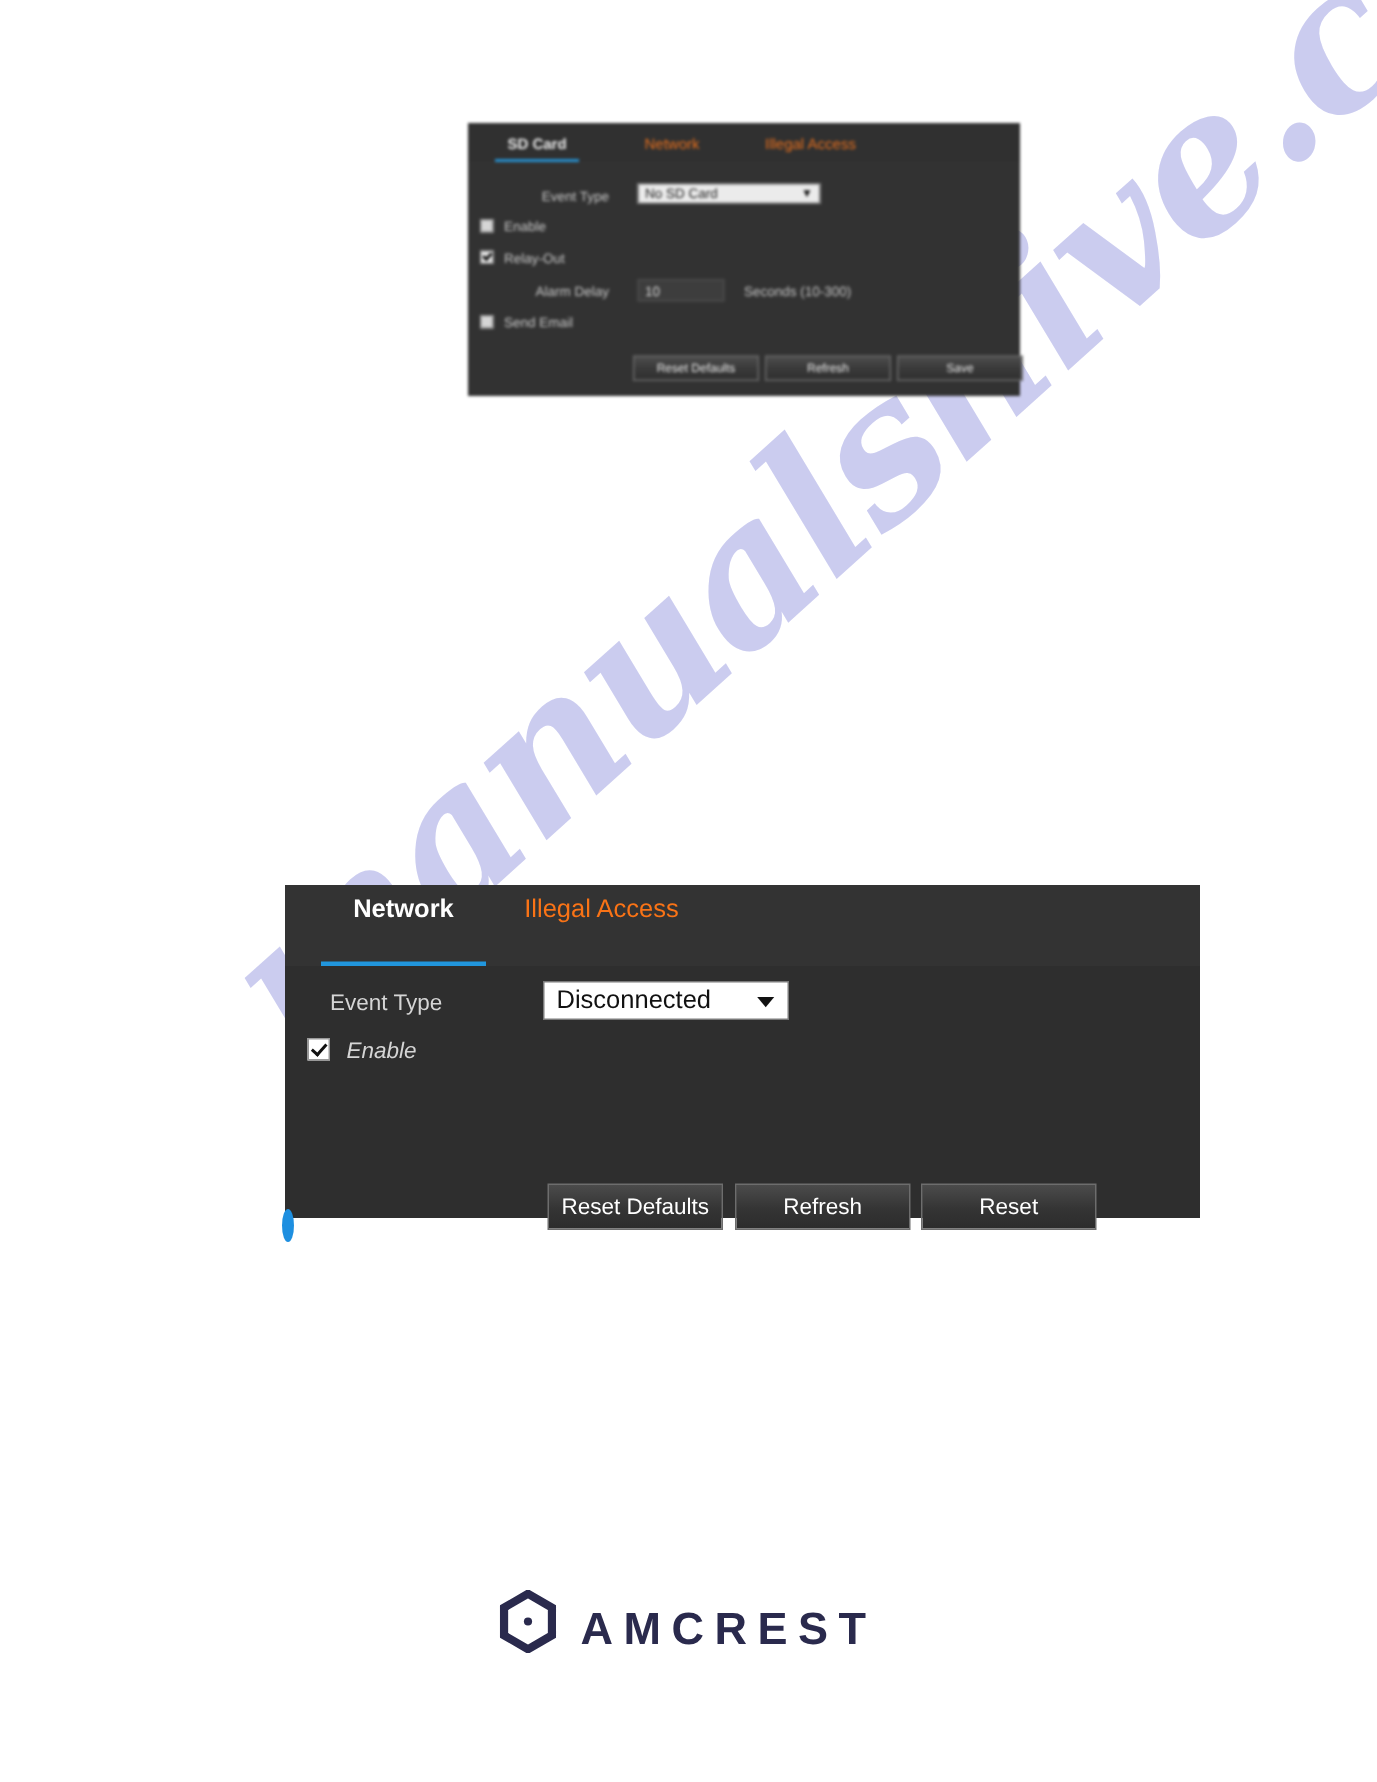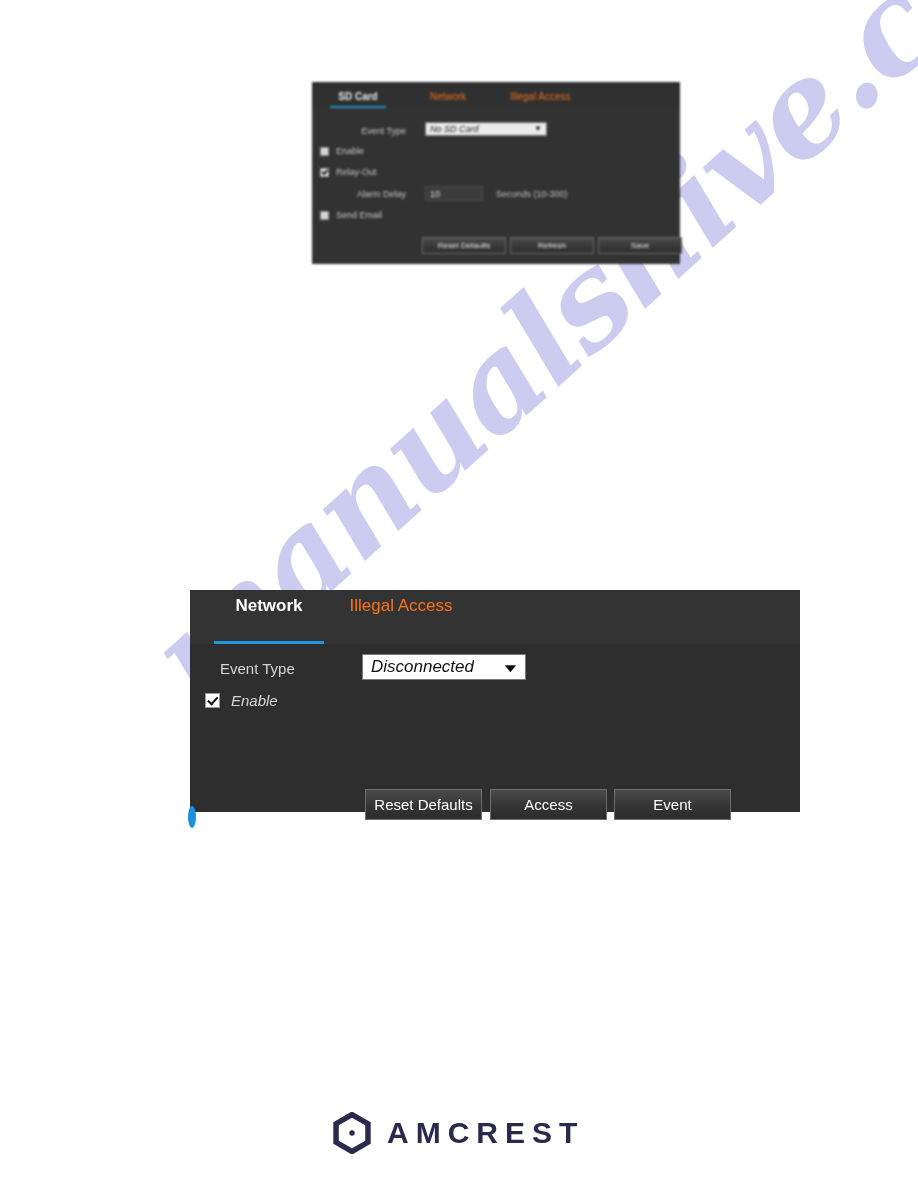--- a/index.html
+++ b/index.html
@@ -71,42 +71,41 @@
     background: transparent;
   }
   .cam-tab.active .tab-underline {
     background: #2196dd;
   }
   .cam-body { position: relative; }
 
   .field-row {
     position: absolute;
     display: flex;
-    align-items: center;
   }
   .field-label {
     color: #d5d5d5;
     white-space: nowrap;
   }
   .field-hint {
     color: #cfcfcf;
     white-space: nowrap;
   }
 
   .cam-select {
     background: #ffffff;
     border: 1px solid #7a7a7a;
     color: #111111;
     display: flex;
     align-items: center;
     justify-content: space-between;
     box-sizing: border-box;
     font-family: "Liberation Sans", sans-serif;
   }
-  .cam-select .sel-value { overflow: hidden; white-space: nowrap; font-style: italic; }
+  .cam-select .sel-value { overflow: hidden; white-space: nowrap; }
   .cam-select .chevron {
     display: inline-block;
     line-height: 1;
   }
 
   .cam-input {
     background: #3a3a3a;
     border: 1px solid #4a4a4a;
     color: #e8e8e8;
     box-sizing: border-box;
@@ -195,25 +194,25 @@
     width: 8px;
     height: 22px;
     background: #1e8fe0;
     border-radius: 50%;
   }
 
   
   #amcrest-logo {
     position: absolute;
     left: 331px;
-    top: 1108px;
+    top: 1052px;
     width: 260px;
     height: 50px;
     display: flex;
-    align-items: center;
+    align-items: flex-end;
     z-index: 10;
   }
   #amcrest-logo .logo-mark { width: 42px; height: 42px; flex: 0 0 auto; }
   #amcrest-logo .logo-word {
     margin-left: 14px;
     font-family: "Liberation Sans", sans-serif;
     font-size: 30px;
     font-weight: 600;
     letter-spacing: 7px;
     color: #2a2a4d;
@@ -307,22 +306,22 @@
       <span class="sel-value">Disconnected</span>
       <span class="chevron" style="font-size:13px; transform:scaleX(1.5) scaleY(0.9); font-weight:bold;">▼</span>
     </div>
 
     <div class="field-row" style="left:15px; top:48px;font-style:italic;">
       <span class="cam-check checked" style="width:15px; height:15px;"></span>
       <span class="field-label" style="margin-left:11px;">Enable</span>
     </div>
 
     <div class="cam-btn" style="position:absolute; left:175px; top:145px; width:117px; height:31px; font-size:15px;">Reset Defaults</div>
-    <div class="cam-btn" style="position:absolute; left:300px; top:145px; width:117px; height:31px; font-size:15px;">Access</div>
-    <div class="cam-btn" style="position:absolute; left:424px; top:145px; width:117px; height:31px; font-size:15px;">Event</div>
+    <div class="cam-btn" style="position:absolute; left:300px; top:145px; width:117px; height:31px; font-size:15px;">Refresh</div>
+    <div class="cam-btn" style="position:absolute; left:424px; top:145px; width:117px; height:31px; font-size:15px;">Reset</div>
   </div>
 </div>
 
 <div id="amcrest-logo">
   <svg class="logo-mark" viewBox="0 0 100 100">
     <path d="M50 6 L88 28 L88 72 L50 94 L12 72 L12 28 Z" fill="none" stroke="#2a2a4d" stroke-width="13" stroke-linejoin="miter"></path>
     <circle cx="50" cy="50" r="15" fill="#ffffff"></circle>
     <circle cx="50" cy="50" r="6.5" fill="#2a2a4d"></circle>
   </svg>
   <div class="logo-word">AMCREST</div>

